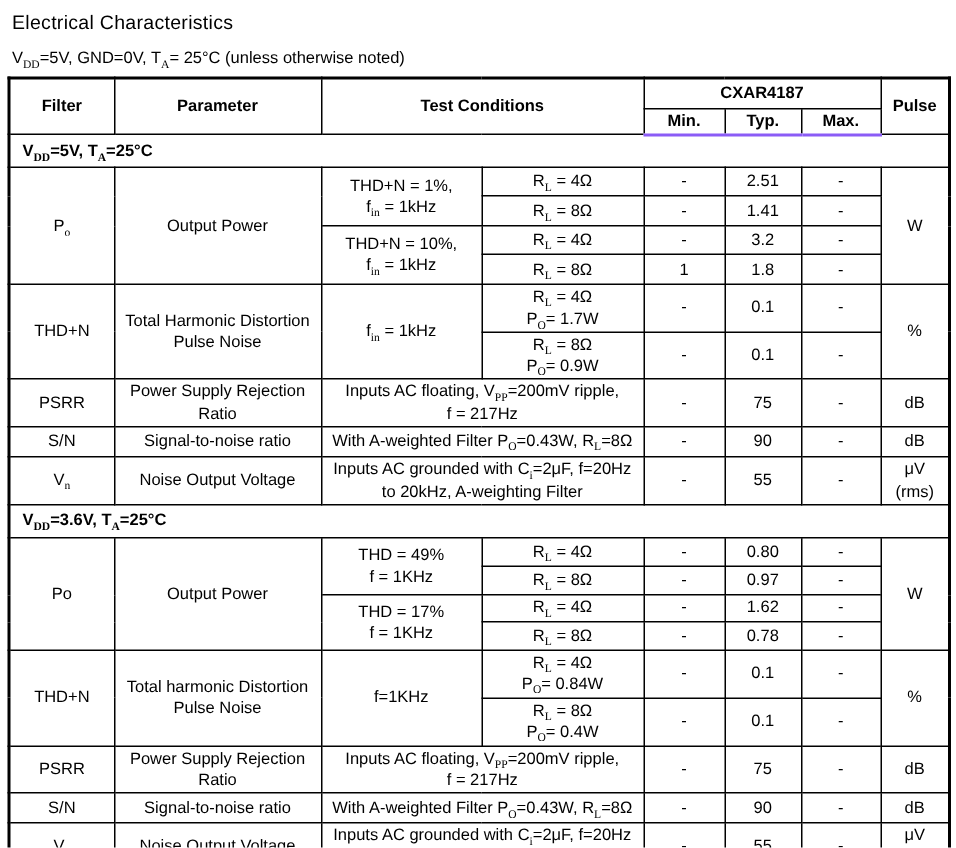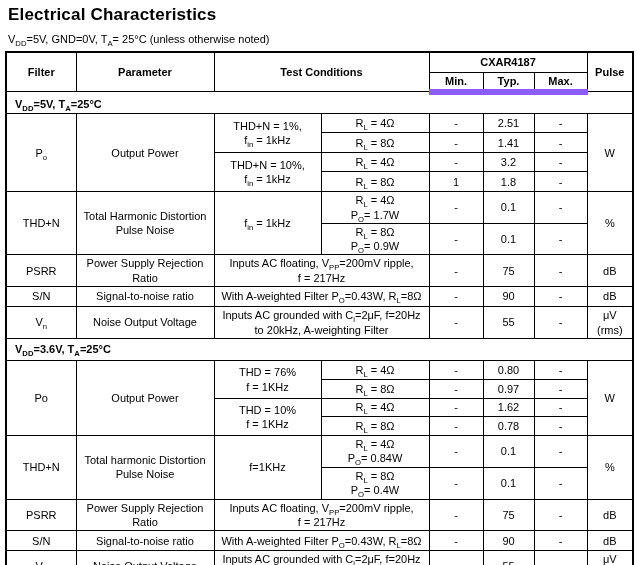--- a/index.html
+++ b/index.html
@@ -2,21 +2,21 @@
 <html><head>
 <meta charset="utf-8">
 <style>
   html,body{margin:0;padding:0;background:#fff;}
   body{
     width:637px;height:565px;overflow:hidden;color:#000;
     font-family:"Liberation Sans", sans-serif;
     -webkit-font-smoothing:antialiased;
   }
   .title{
-    font-size:17px;font-weight:bold;line-height:20px;
+    font-size:13px;font-weight:normal;line-height:20px;
     margin:5px 0 0 8px;letter-spacing:0.2px;
   }
   .subtitle{
     font-size:11px;line-height:13px;margin:8px 0 5px 8px;
   }
   table.ec{
     border-collapse:collapse;table-layout:fixed;
     width:627px;margin-left:5px;
     border:2px solid #000;
   }
@@ -24,29 +24,29 @@
     border:1px solid #000;
     font-size:11px;
     padding:1px 4px;
     vertical-align:middle;
     overflow:hidden;
     line-height:1.3;
   }
   .ec thead th{
     font-weight:bold;text-align:center;padding:1px 2px;
   }
-  .ec thead tr:last-child th{border-bottom:6px solid #8b5cf6;text-align:center;}
+  .ec thead tr:last-child th{border-bottom:2px solid #8b5cf6;text-align:center;}
   .sec td{
     font-weight:bold;text-align:left;padding-left:8px;
   }
   .c{text-align:center;}
   .l{text-align:center;padding-left:5px;}
   .pre{white-space:pre-line;}
   .cond2{white-space:pre-line;line-height:1.9;}
-  sub{font-size:0.7em;line-height:0;}
+  sub{font-size:0.7em;line-height:0;font-family:Liberation Serif, serif;}
 </style>
 </head>
 <body>
 
 <h1 class="title">Electrical Characteristics</h1>
 <div class="subtitle">V<sub>DD</sub>=5V, GND=0V, T<sub>A</sub>= 25°C (unless otherwise noted)</div>
 
 <table class="ec">
   <colgroup>
     <col style="width:70px">
@@ -155,36 +155,36 @@
       <td class="c pre">μV
 (rms)</td>
     </tr>
 
     <tr class="sec" style="height:22px">
       <td colspan="8">V<sub>DD</sub>=3.6V, T<sub>A</sub>=25°C</td>
     </tr>
     <tr style="height:19px">
       <td rowspan="4" class="c">Po</td>
       <td rowspan="4" class="l">Output Power</td>
-      <td rowspan="2" class="l cond2">THD = 76%
+      <td rowspan="2" class="l cond2">THD = 49%
 f = 1KHz</td>
       <td class="l">R<sub>L</sub> = 4Ω</td>
       <td class="c">-</td>
       <td class="c">0.80</td>
       <td class="c">-</td>
       <td rowspan="4" class="c">W</td>
     </tr>
     <tr style="height:19px">
       <td class="l">R<sub>L</sub> = 8Ω</td>
       <td class="c">-</td>
       <td class="c">0.97</td>
       <td class="c">-</td>
     </tr>
     <tr style="height:18px">
-      <td rowspan="2" class="l cond2">THD = 10%
+      <td rowspan="2" class="l cond2">THD = 17%
 f = 1KHz</td>
       <td class="l">R<sub>L</sub> = 4Ω</td>
       <td class="c">-</td>
       <td class="c">1.62</td>
       <td class="c">-</td>
     </tr>
     <tr style="height:19px">
       <td class="l">R<sub>L</sub> = 8Ω</td>
       <td class="c">-</td>
       <td class="c">0.78</td>

